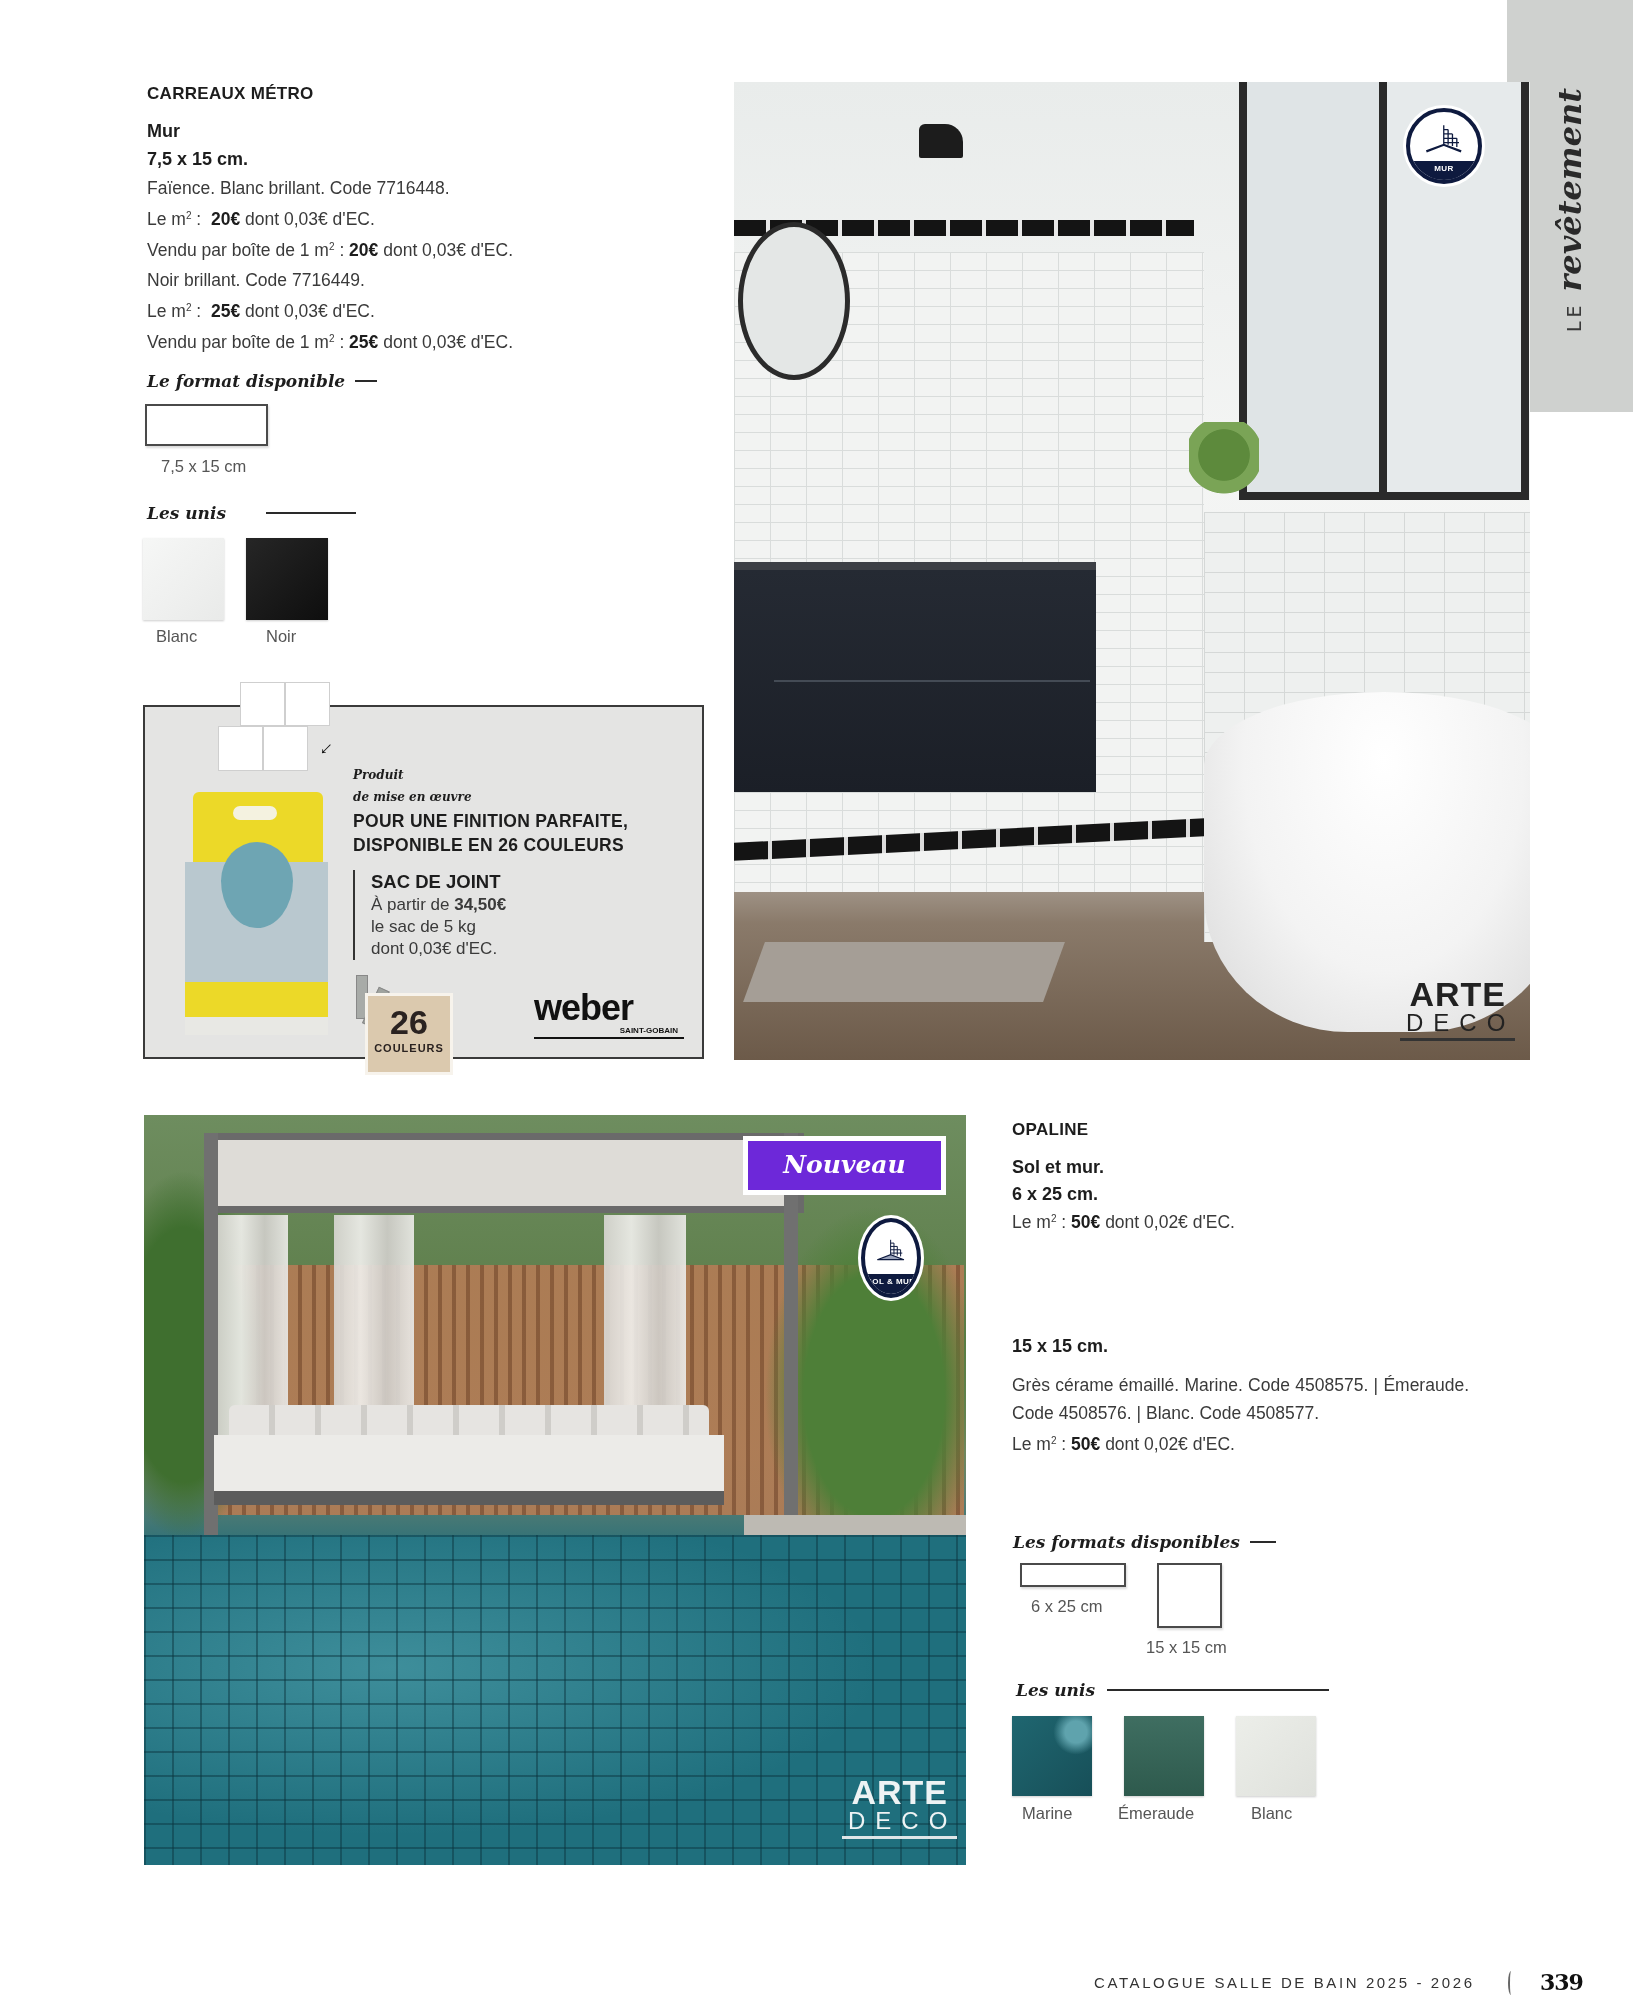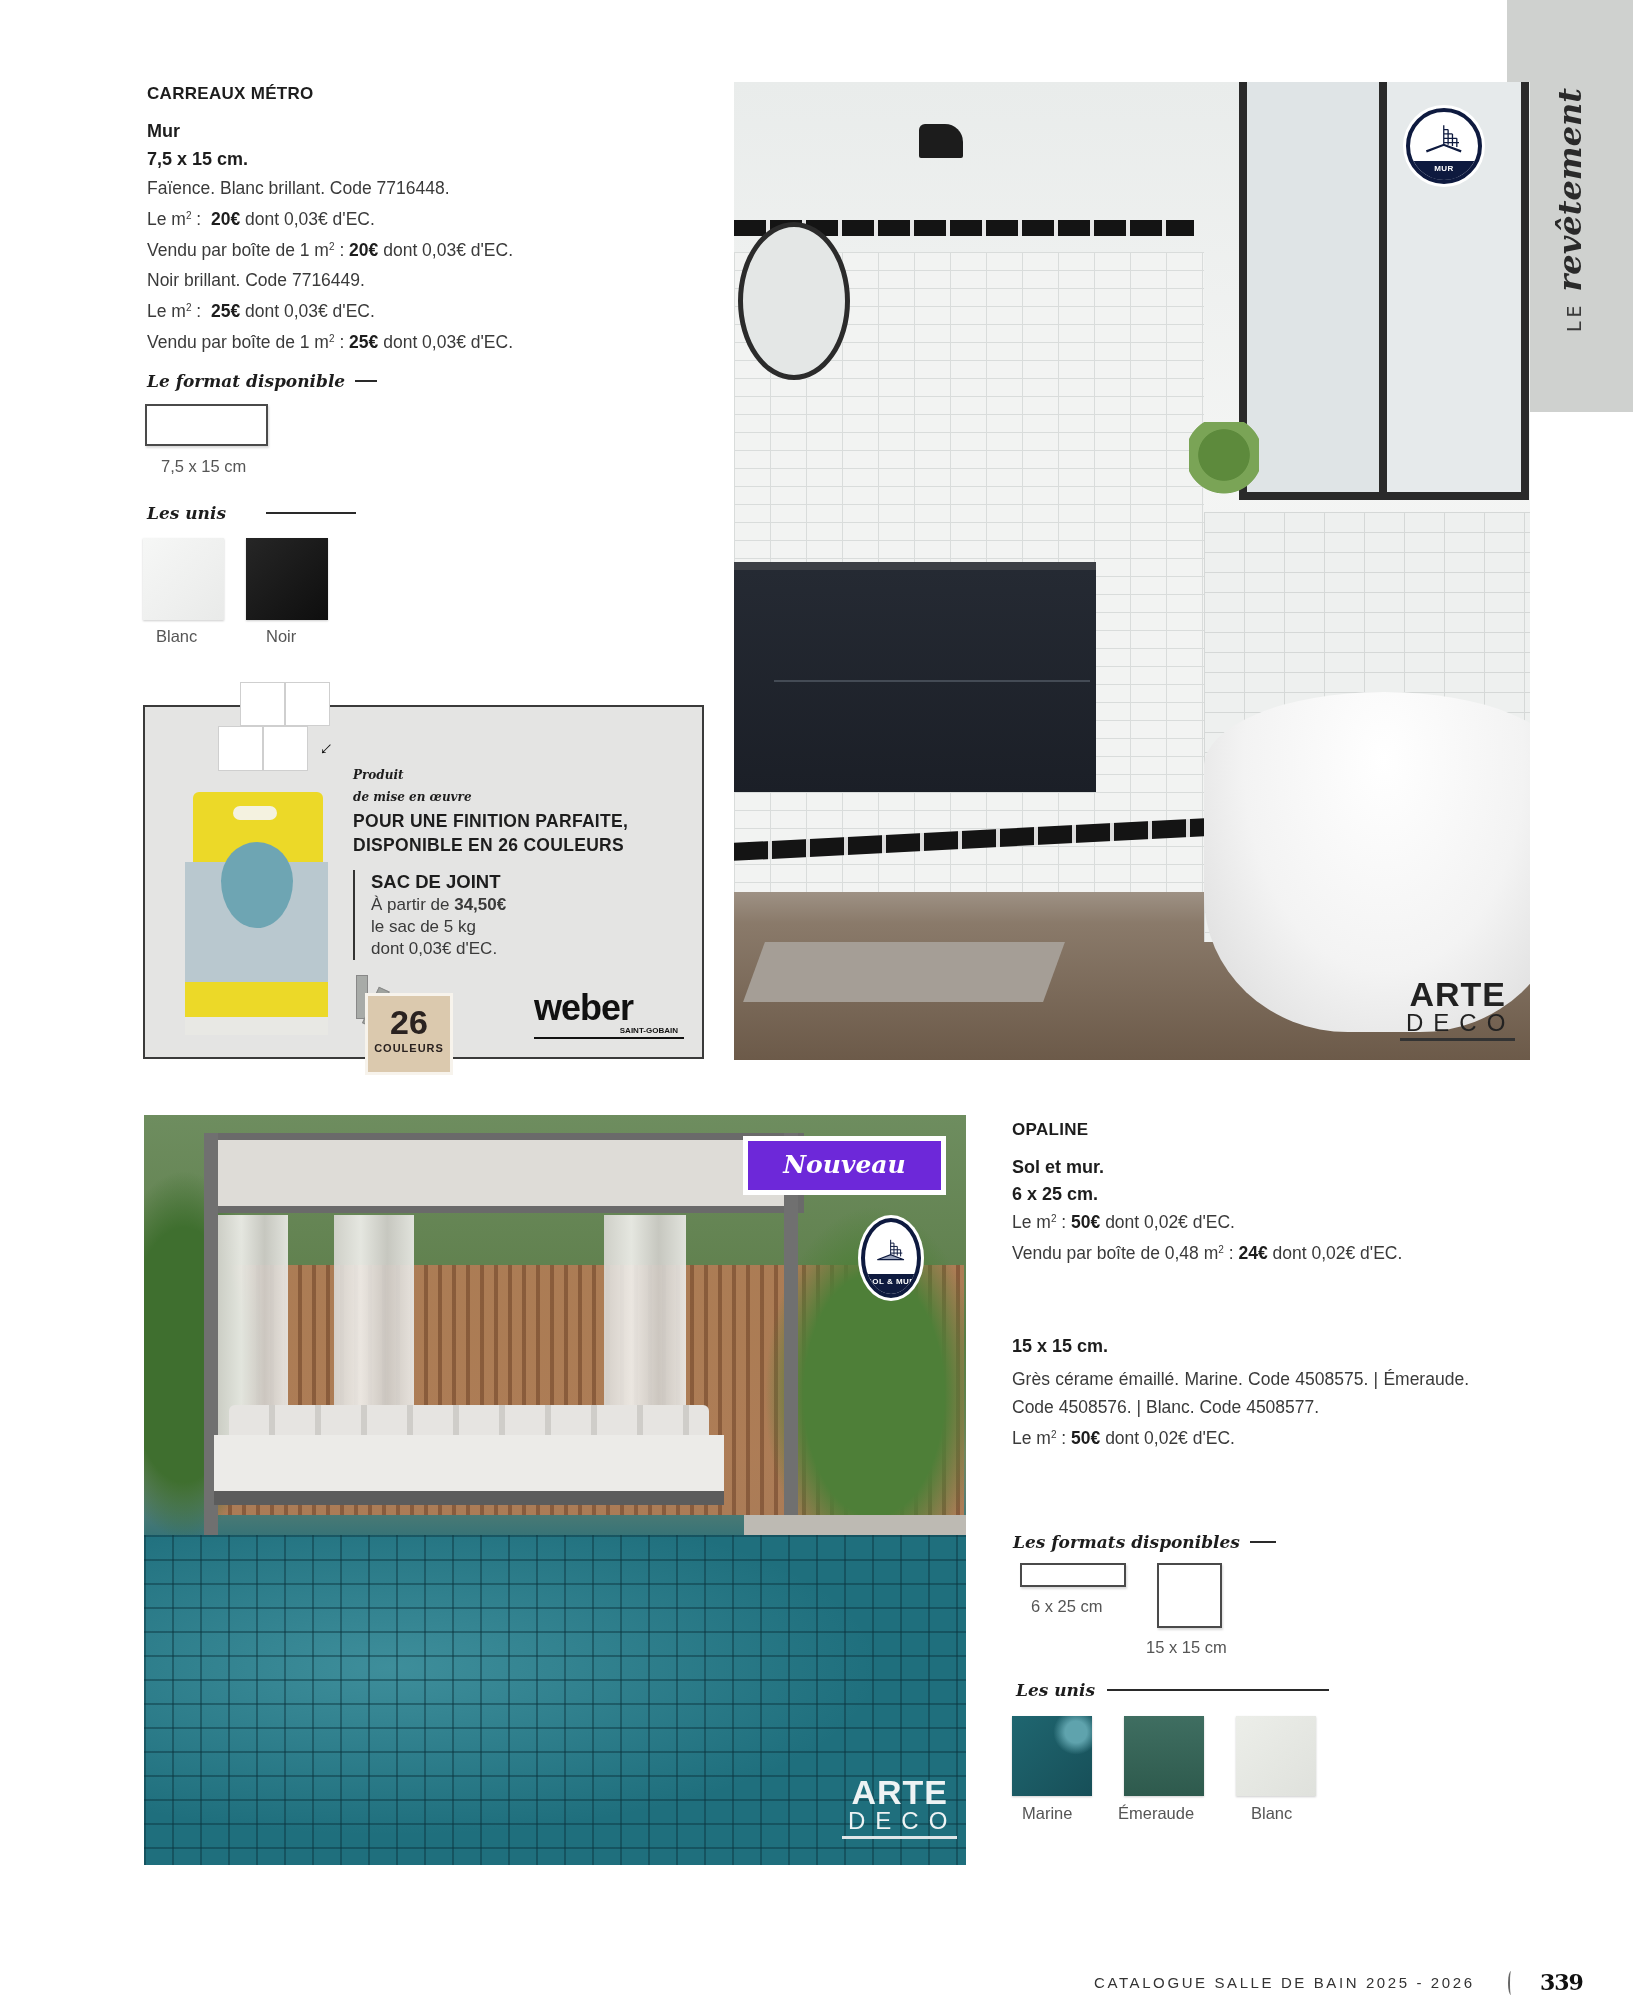--- a/index.html
+++ b/index.html
@@ -246,26 +246,25 @@
   </div>
 </div>
 <div class="abs nouveau">Nouveau</div>
 
 <div class="abs h-title" style="left:1012px; top:1120px;">OPALINE</div>
 <div class="abs h-sub" style="left:1012px; top:1157px;">Sol et mur.</div>
 
 <div class="abs" style="left:1012px; top:1184px; width:457px;">
   <div class="h-sub">6 x 25 cm.</div>
   <div class="txt"><span>Le m</span><sup>2</sup> : <b>50€</b> <span>dont 0,02€ d'EC.</span></div>
-  <div class="txt"><span>Vendu par boîte de  0,48 m</span><sup>2</sup> : <b>24€</b> <span>dont 0,02€ d'EC.</span></div>
 </div>
 
 <div class="abs" style="left:1012px; top:1336px; width:457px;">
   <div class="h-sub">15 x 15 cm.</div>
-  <div class="txt justify" style="margin-top:8px;">Grès cérame émaillé. Marine. Code 4508575. | Émeraude. Code 4508576. | Blanc. Code 4508577.</div>
+  <div class="txt justify" style="margin-top:14px;">Grès cérame émaillé. Marine. Code 4508575. | Émeraude. Code 4508576. | Blanc. Code 4508577.</div>
   <div class="txt"><span>Le m</span><sup>2</sup> : <b>50€</b> <span>dont 0,02€ d'EC.</span></div>
 </div>
 
 <div class="abs serif-it" style="left:1013px; top:1532px;">
   <span>Les formats disponibles</span>
     <span class="rule" style="width:26px;"></span>
 </div>
 <div class="abs fmt-box" style="left:1020px; top:1563px; width:106px; height:24px;"></div>
 <div class="abs lbl" style="left:1031px; top:1597px;">6 x 25 cm</div>
 <div class="abs fmt-box" style="left:1157px; top:1563px; width:65px; height:65px;"></div>

